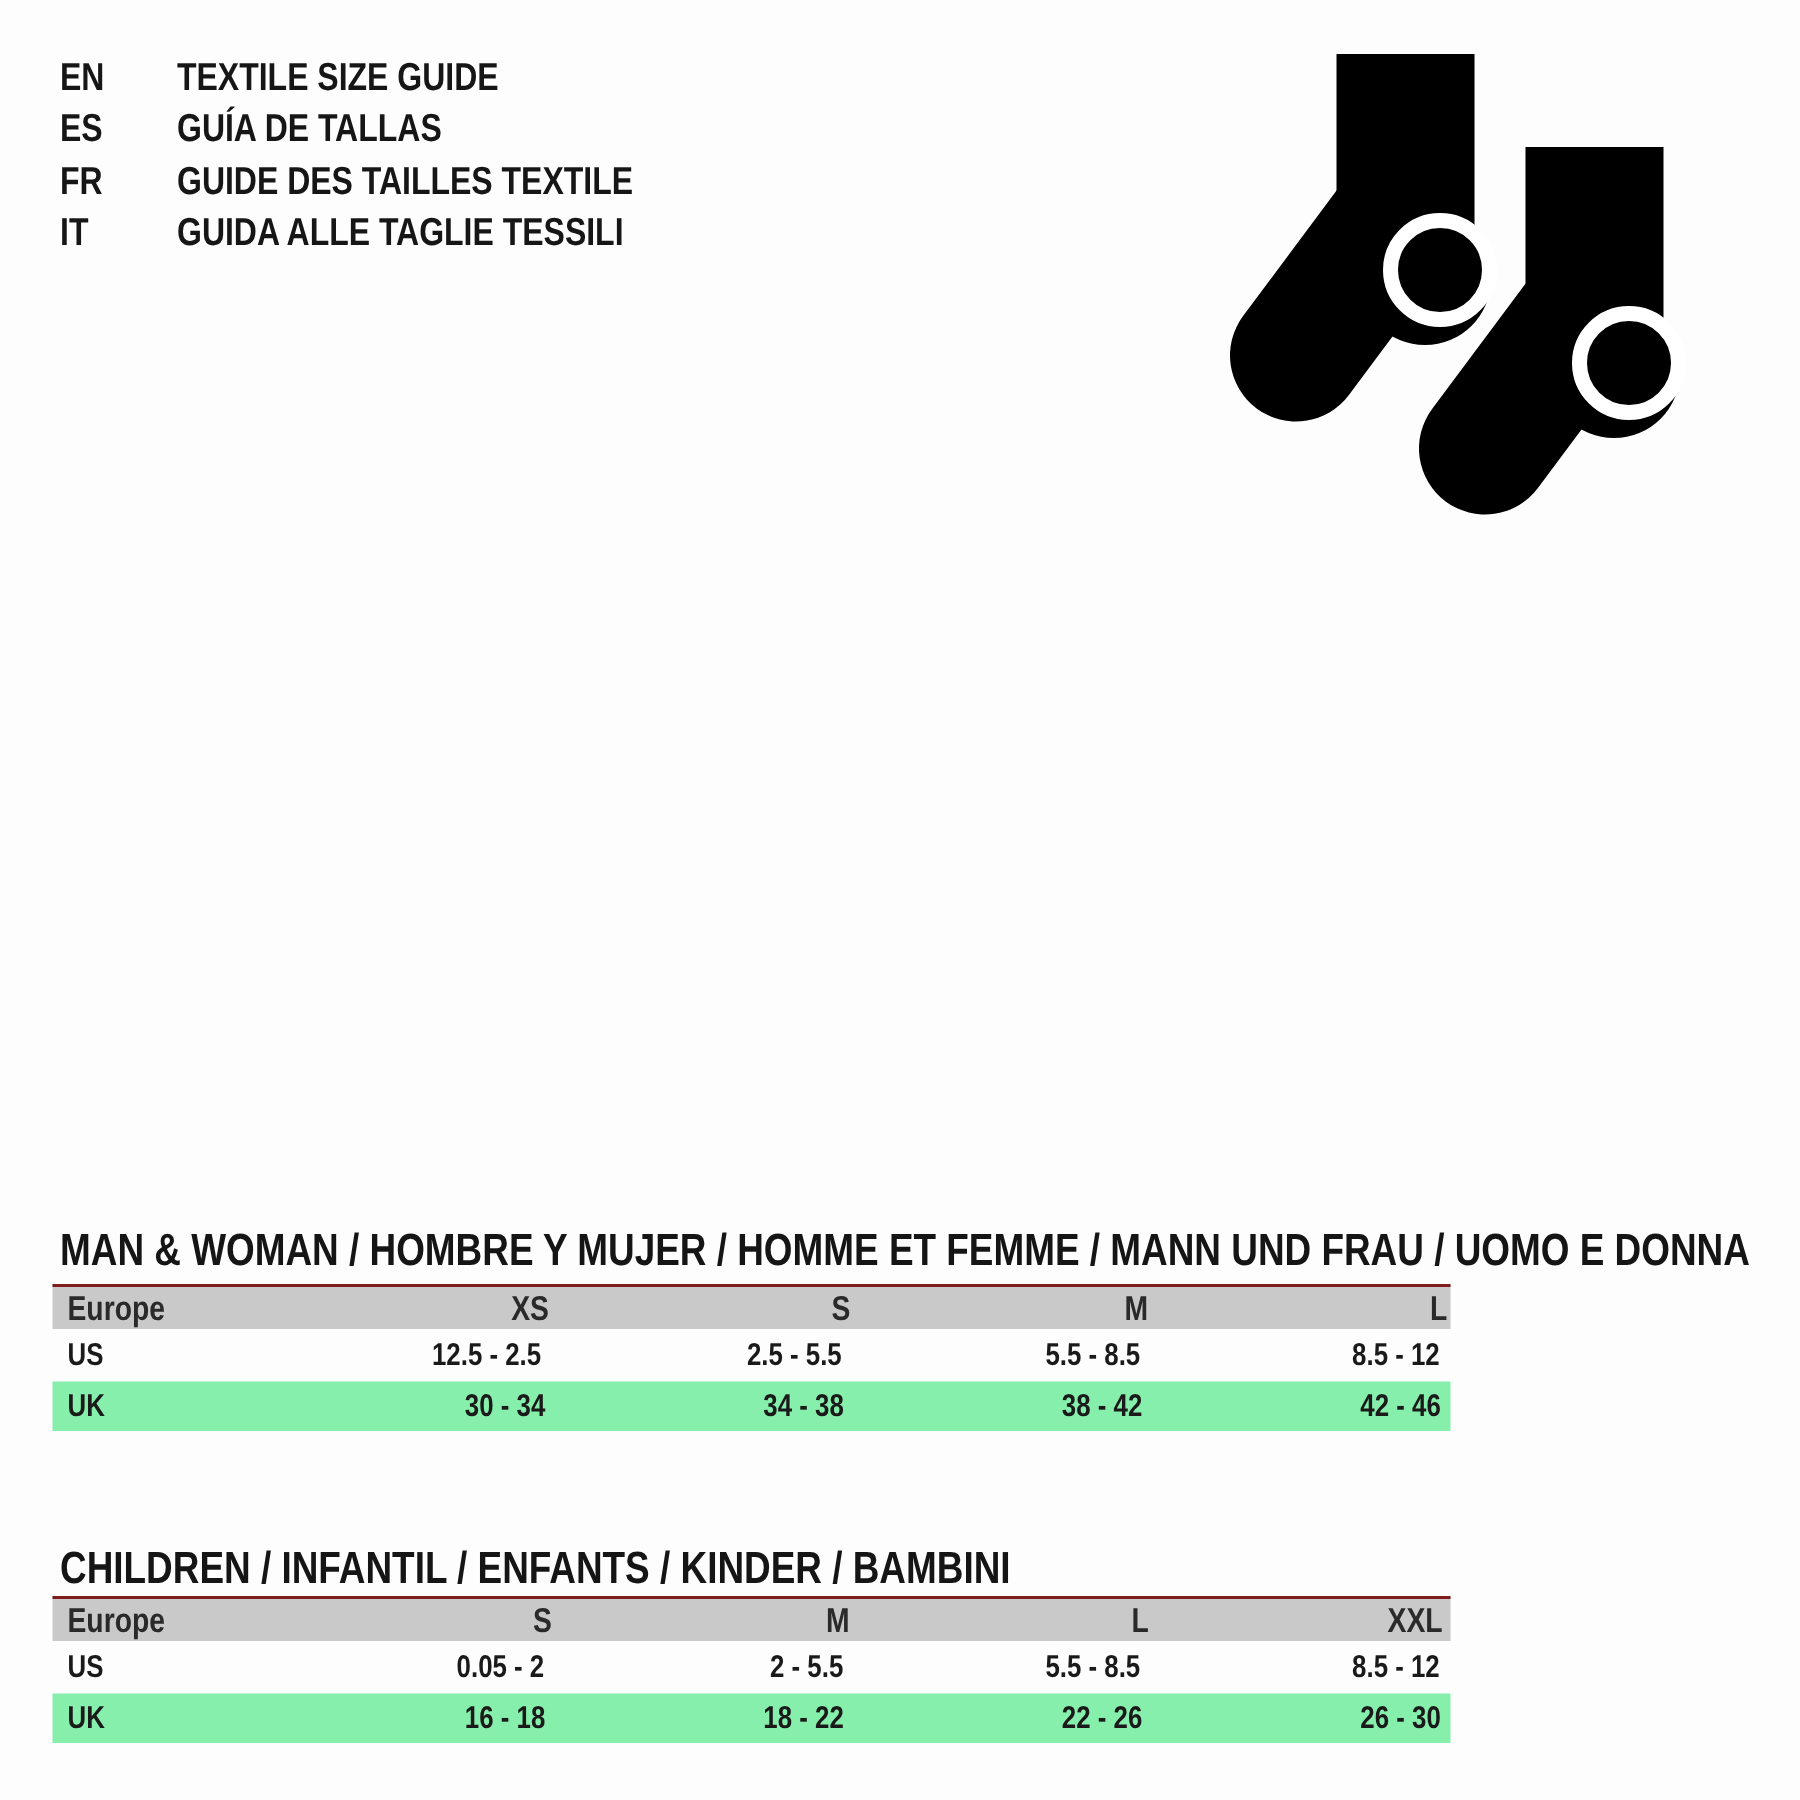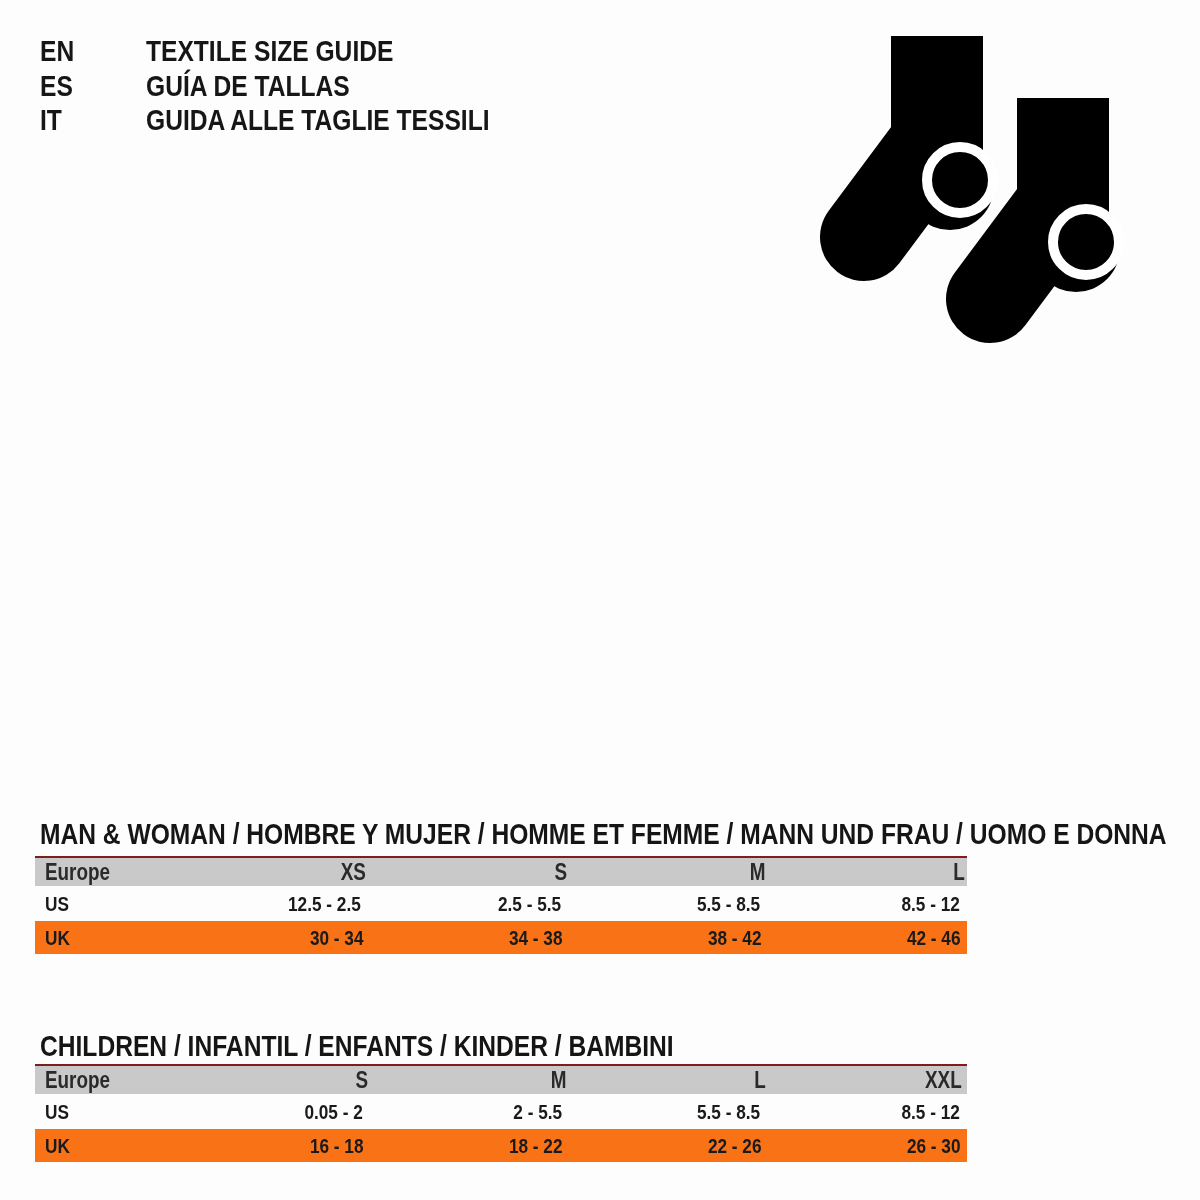--- a/index.html
+++ b/index.html
@@ -7,58 +7,62 @@
     position:relative;width:1200px;height:1200px;overflow:hidden;
     background:#fdfdfd;color:#1a1a1a;
     font-family:"Liberation Sans", sans-serif;
   }
   
   .cond-l{display:inline-block;transform:scaleX(.82);transform-origin:0 50%;white-space:nowrap;}
   .cond-c{display:inline-block;transform:scaleX(.82);transform-origin:50% 50%;white-space:nowrap;}
 
   
   .lang-block{position:absolute;left:40px;top:34px;}
-  .lang-row{display:flex;align-items:center;height:34.5px;font-weight:bold;font-size:30px;color:#161616;gap:28px;}
+  .lang-row{display:flex;align-items:center;height:34.5px;font-weight:bold;font-size:26px;color:#161616;}
   .lang-code{width:78px;}
 
   
   .socks-heading{position:absolute;left:40px;top:221px;margin:0;font-size:27px;font-weight:bold;color:#111;line-height:34px;}
 
   
   .icon-socks{position:absolute;left:820px;top:36px;}
 
   
   .tbl-title{position:absolute;left:40px;margin:0;font-size:30px;font-weight:bold;color:#151515;line-height:30px;}
   .tbl-title.t1{top:819px;}
   .tbl-title.t2{top:1031px;}
 
   
   .tbl{position:absolute;left:35px;width:932px;}
   #table0{top:856px;}
   #table1{top:1064px;}
   .row{display:flex;align-items:center;}
   .row.head{height:30px;background:#c9c9c9;border-top:2px solid #7f1d1d;box-sizing:border-box;font-size:23px;color:#2a2a2a;}
   .row.plain{height:35px;background:#fdfdfd;font-size:21px;}
-  .row.alt{height:33px;background:#f97316;font-size:21px;}
+  .row.alt{height:33px;background:#86efac;font-size:21px;}
   .cell{flex:0 0 199px;text-align:right;font-weight:bold;overflow:visible;}
   .cell.col0{flex:0 0 135px;text-align:left;padding-left:10px;box-sizing:border-box;}
 </style>
 </head>
 <body>
 
 <div class="canvas">
 
   <section class="lang-block">
       <div class="lang-row">
         <span class="lang-code cond-l">EN</span>
         <span class="cond-l">TEXTILE SIZE GUIDE</span>
       </div>
       <div class="lang-row">
         <span class="lang-code cond-l">ES</span>
         <span class="cond-l">GUÍA DE TALLAS</span>
+      </div>
+      <div class="lang-row">
+        <span class="lang-code cond-l">FR</span>
+        <span class="cond-l">GUIDE DES TAILLES TEXTILE</span>
       </div>
       <div class="lang-row">
         <span class="lang-code cond-l">IT</span>
         <span class="cond-l">GUIDA ALLE TAGLIE TESSILI</span>
       </div>
     </section>
 
 
   <svg class="icon-socks" width="306" height="310" viewBox="0 0 306 310" aria-hidden="true">
     <defs>

